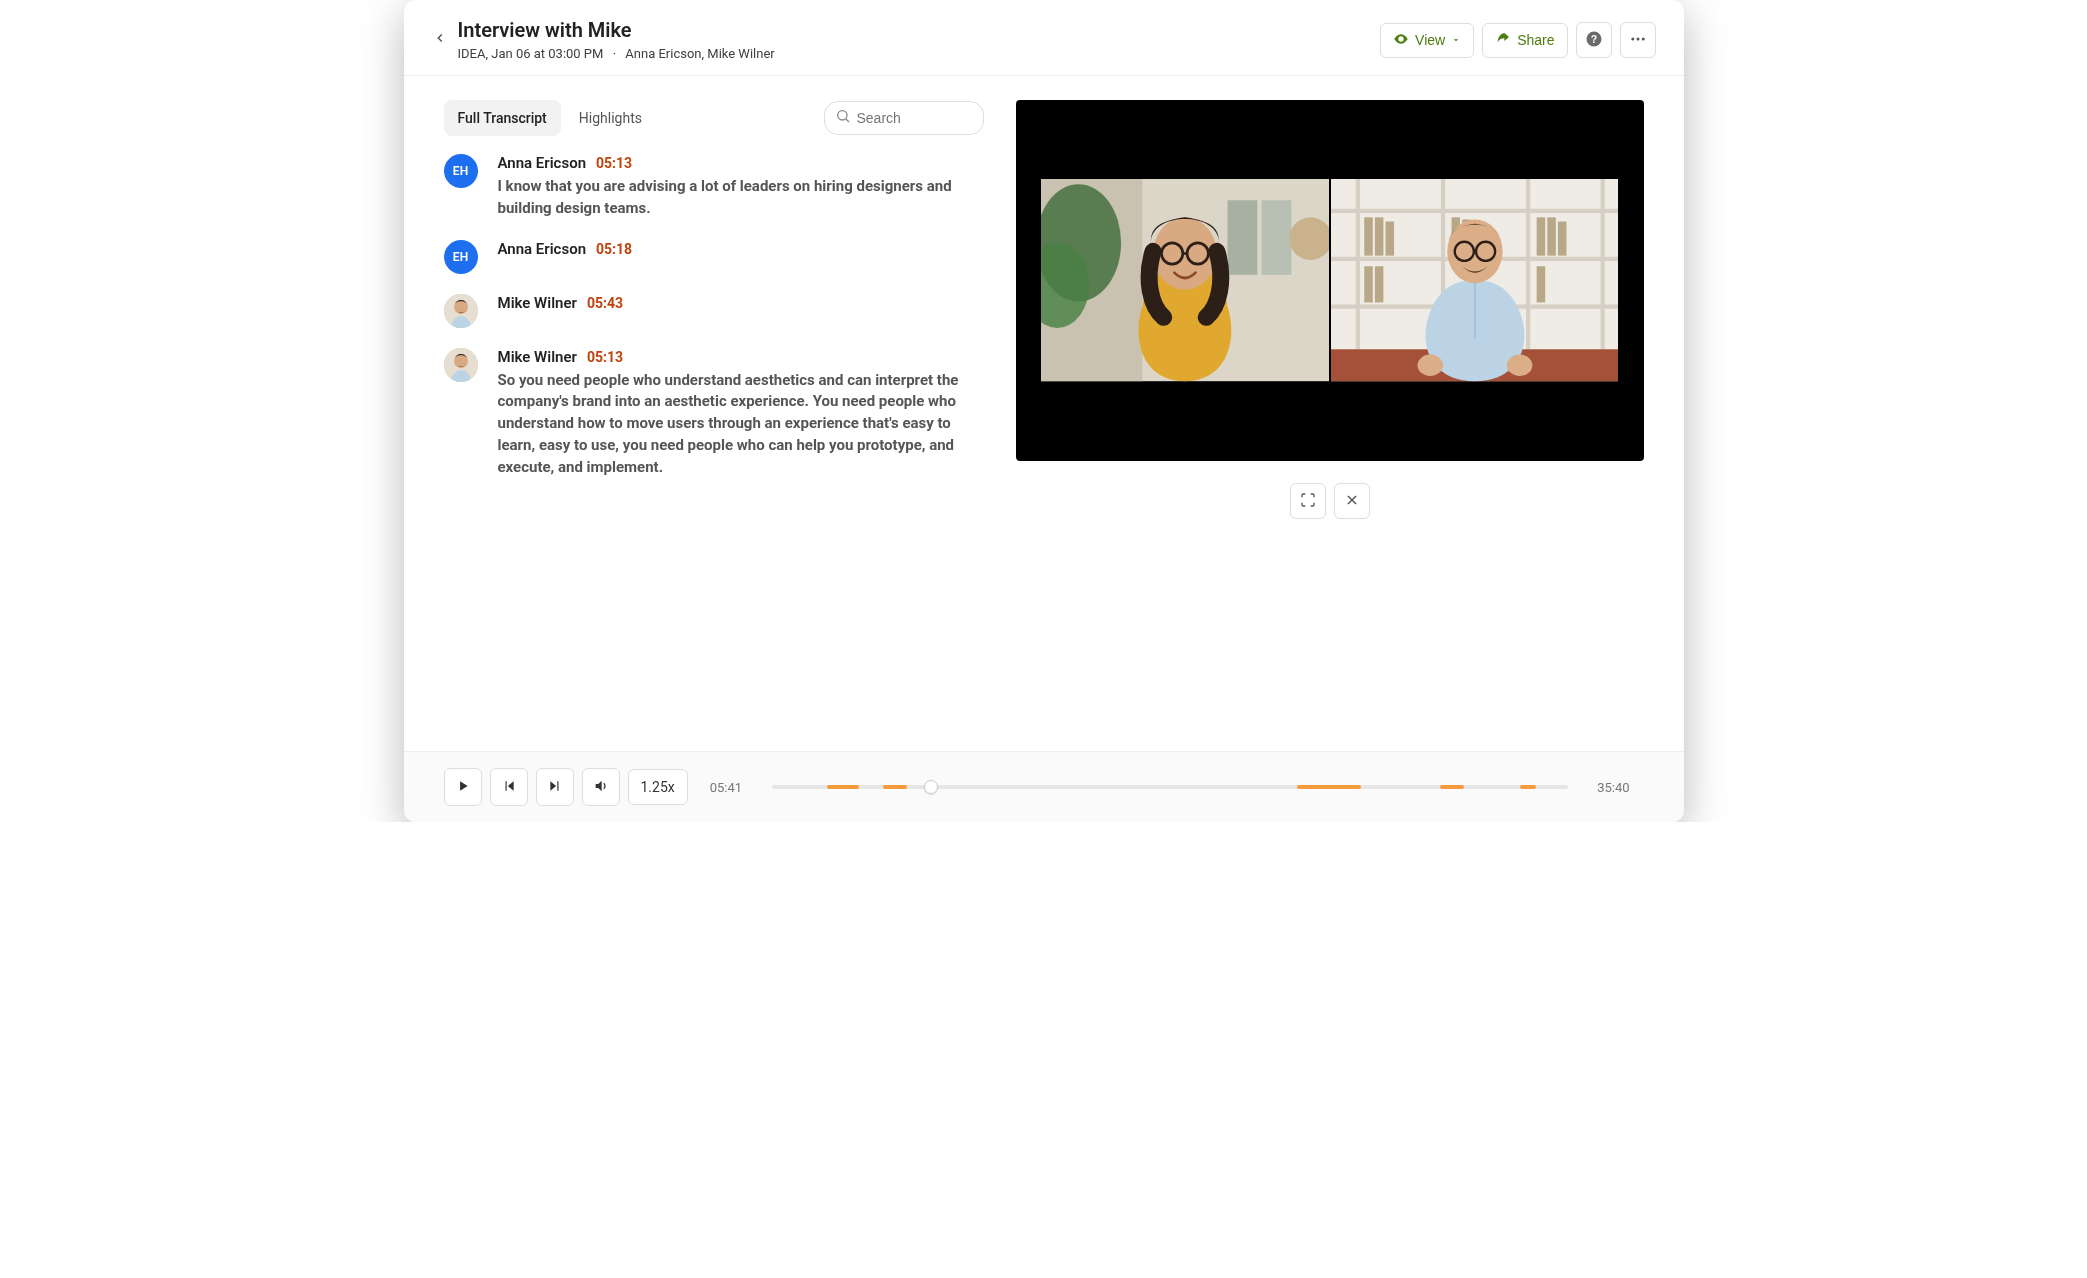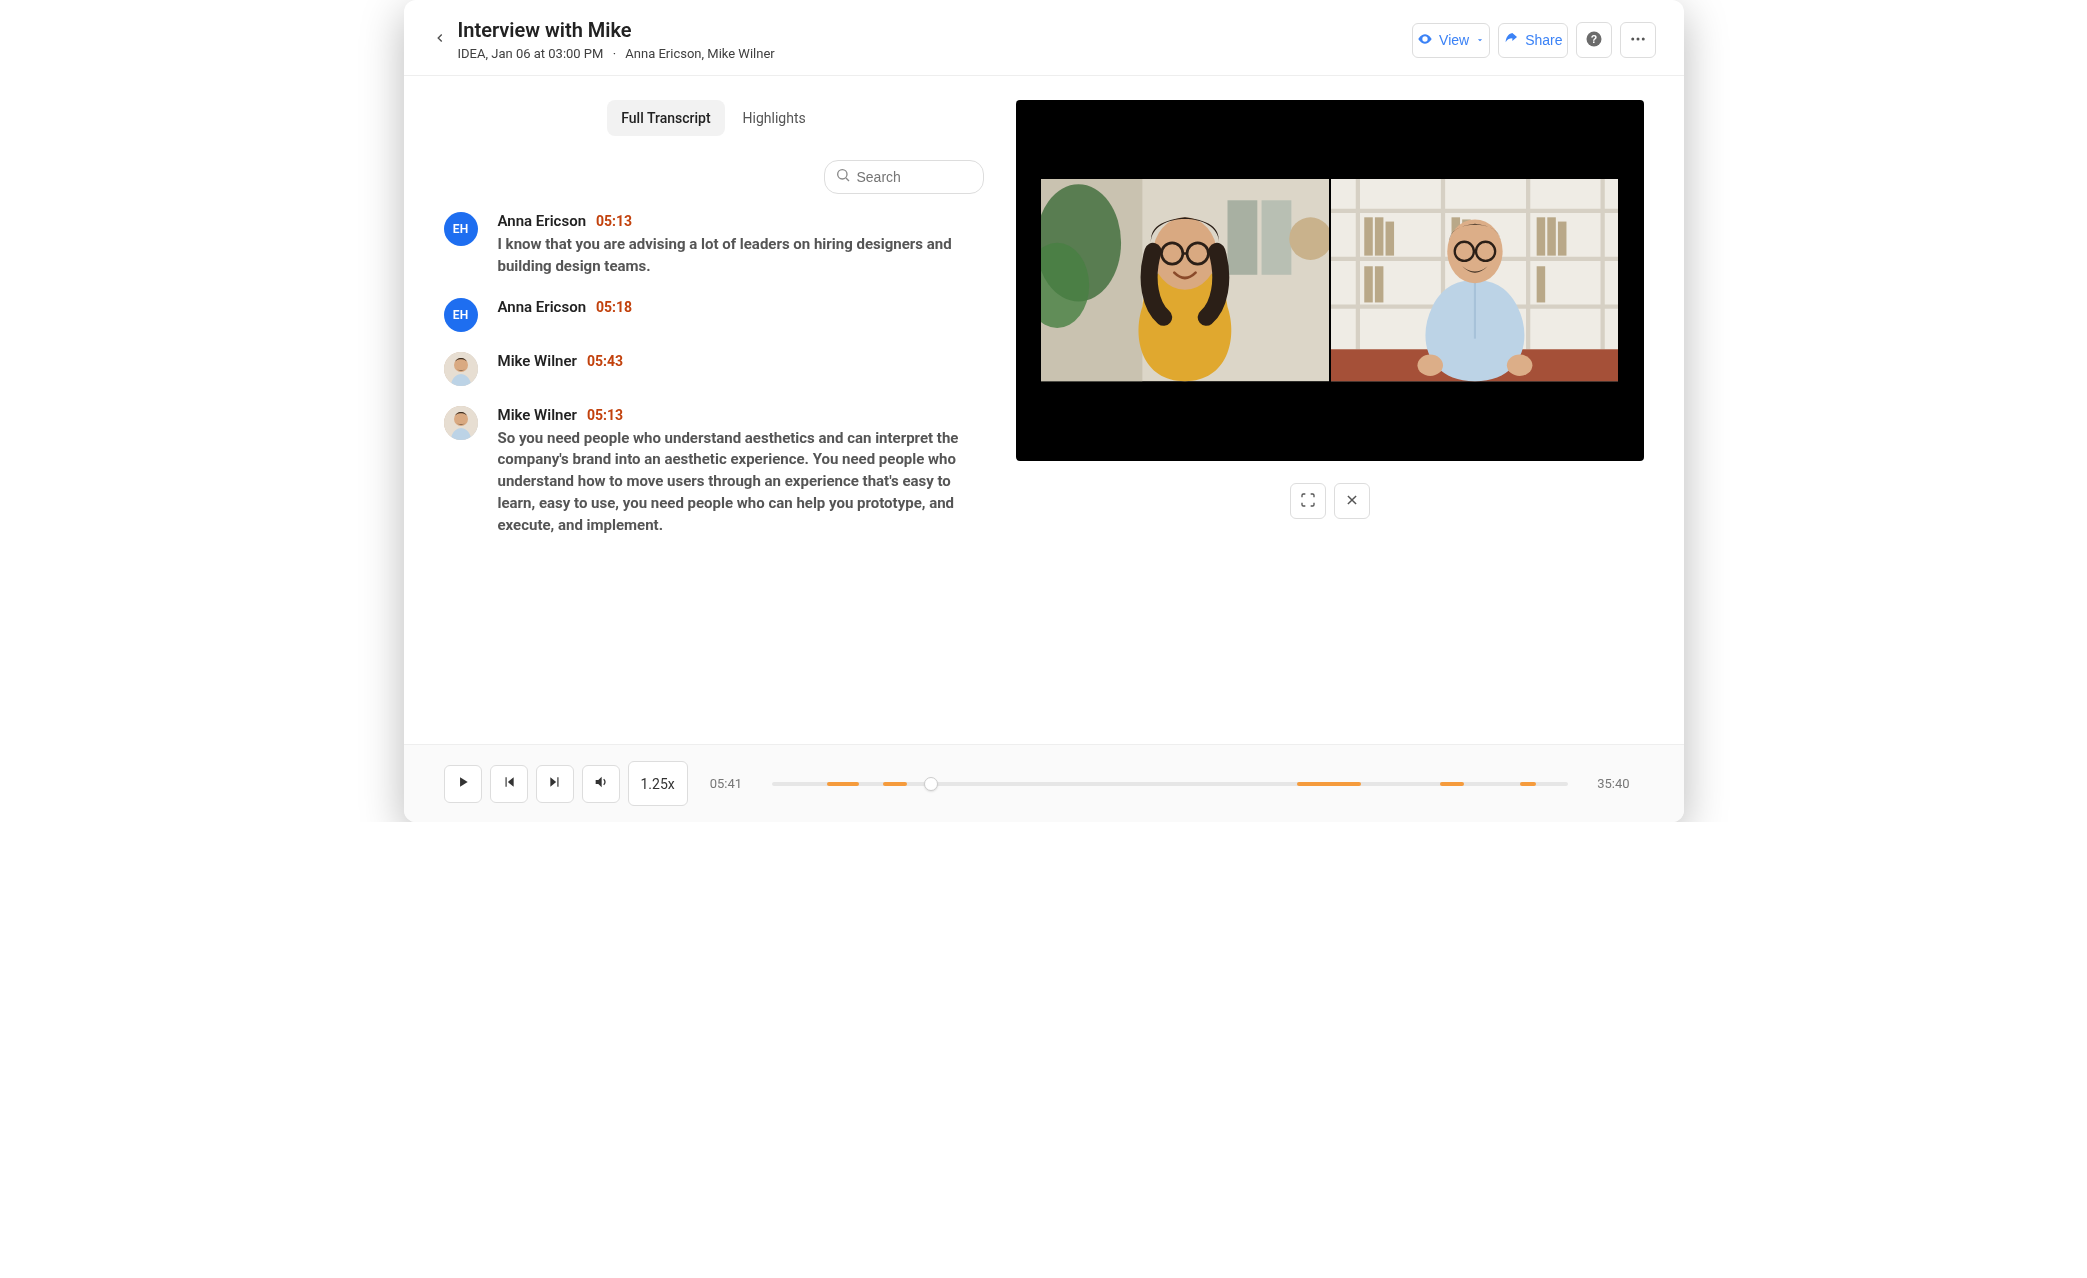--- a/index.html
+++ b/index.html
@@ -5,25 +5,25 @@
 * { box-sizing: border-box; margin: 0; padding: 0; }
 body { font-family: -apple-system, BlinkMacSystemFont, "Segoe UI", Roboto, Helvetica, Arial, sans-serif; background: #fff; color: #222; }
 .window { width: 1280px; height: 822px; margin: 0 auto; background: #fff; border-radius: 12px; box-shadow: 0 12px 44px rgba(0,0,0,.28); display: flex; flex-direction: column; overflow: hidden; }
 .header { display: flex; align-items: flex-start; padding: 18px 28px 14px 22px; border-bottom: 1px solid #eee; }
 .back-btn { width: 28px; height: 28px; display: flex; align-items: center; justify-content: center; margin-top: 6px; cursor: pointer; color: #555; }
 .title-area { margin-left: 4px; flex: 1; }
 .title-area h1 { font-size: 20px; font-weight: 600; color: #222; }
 .meta-row { margin-top: 4px; font-size: 13px; color: #404040; }
 .meta-row .dot { margin: 0 6px; }
 .header-actions { display: flex; gap: 8px; align-items: center; margin-top: 4px; }
-.btn { display: inline-flex; align-items: center; gap: 6px; border: 1px solid #ddd; background: #fff; border-radius: 6px; padding: 7px 4px; font-size: 14px; color: #3b82f6; cursor: pointer; }
+.btn { display: inline-flex; align-items: center; gap: 6px; border: 1px solid #ddd; background: #fff; border-radius: 6px; padding: 7px 12px; font-size: 14px; color: #4d7c0f; cursor: pointer; }
 .icon-btn { width: 36px; height: 36px; display: inline-flex; align-items: center; justify-content: center; border: 1px solid #ddd; background: #fff; border-radius: 6px; cursor: pointer; color: #555; }
 .content { flex: 1; display: flex; gap: 32px; padding: 24px 40px 0 40px; overflow: hidden; }
 .left-pane { flex: 0 0 540px; display: flex; flex-direction: column; overflow: hidden; }
-.tabs-row { display: flex; align-items: center; gap: 24px; margin-bottom: 18px; flex-direction: column; }
+.tabs-row { display: flex; align-items: center; gap: 24px; margin-bottom: 18px; }
 .tabs { display: flex; gap: 4px; }
 .tab { padding: 10px 14px; font-size: 14px; color: #555; border-radius: 8px; cursor: pointer; }
 .tab.active { background: #f2f2f2; color: #222; font-weight: 500; }
 .search { margin-left: auto; display: flex; align-items: center; border: 1px solid #ddd; border-radius: 14px; padding: 6px 10px; width: 160px; color: #888; }
 .search input { border: none; outline: none; font-size: 14px; margin-left: 6px; width: 100px; color: #333; }
 .search svg { flex-shrink: 0; }
 .transcript { flex: 1; overflow-y: auto; padding-right: 18px; }
 .transcript::-webkit-scrollbar { width: 6px; }
 .transcript::-webkit-scrollbar-thumb { background: #d0d0d0; border-radius: 3px; }
 .entry { display: flex; gap: 20px; margin-bottom: 20px; }
@@ -37,21 +37,21 @@
 .entry-head .ts { font-size: 14px; color: #c2410c; font-weight: bold; }
 .entry-text { font-size: 15px; line-height: 1.45; color: #555; font-weight: bold; }
 .right-pane { flex: 1; display: flex; flex-direction: column; align-items: center; }
 .video-box { width: 100%; max-width: 640px; aspect-ratio: 640/368; background: #000; border-radius: 4px; display: flex; align-items: center; justify-content: center; overflow: hidden; }
 .video-grid { display: flex; width: 92%; height: 56%; }
 .video-tile { flex: 1; position: relative; overflow: hidden; }
 .video-tile + .video-tile { margin-left: 2px; }
 .video-ctrls { display: flex; gap: 8px; margin-top: 22px; }
 .playbar { border-top: 1px solid #eee; background: #fafafa; padding: 16px 40px; display: flex; align-items: center; gap: 8px; }
 .pb-btn { width: 38px; height: 38px; border: 1px solid #ddd; border-radius: 6px; background: #fff; display: inline-flex; align-items: center; justify-content: center; cursor: pointer; color: #333; }
-.speed { height: 45px; border: 1px solid #ddd; border-radius: 6px; background: #fff; display: inline-flex; align-items: center; padding: 0 12px; font-size: 14px; color: #333; cursor: pointer; }
+.speed { height: 36px; border: 1px solid #ddd; border-radius: 6px; background: #fff; display: inline-flex; align-items: center; padding: 0 12px; font-size: 14px; color: #333; cursor: pointer; }
 .time { font-size: 13px; color: #777; margin: 0 14px; min-width: 40px; }
 .timeline { flex: 1; position: relative; height: 20px; display: flex; align-items: center; }
 .track { position: absolute; left: 0; right: 0; height: 4px; background: #e6e6e6; border-radius: 2px; }
 .seg { position: absolute; height: 4px; background: #f59b3c; border-radius: 2px; top: 8px; }
 .playhead { position: absolute; width: 14px; height: 14px; background: #fff; border: 1px solid #ccc; border-radius: 50%; top: 3px; transform: translateX(-50%); box-shadow: 0 1px 2px rgba(0,0,0,.1); }
 
 .person-svg { width: 100%; height: 100%; display: block; }
 </style>
 </head>
 <body>

